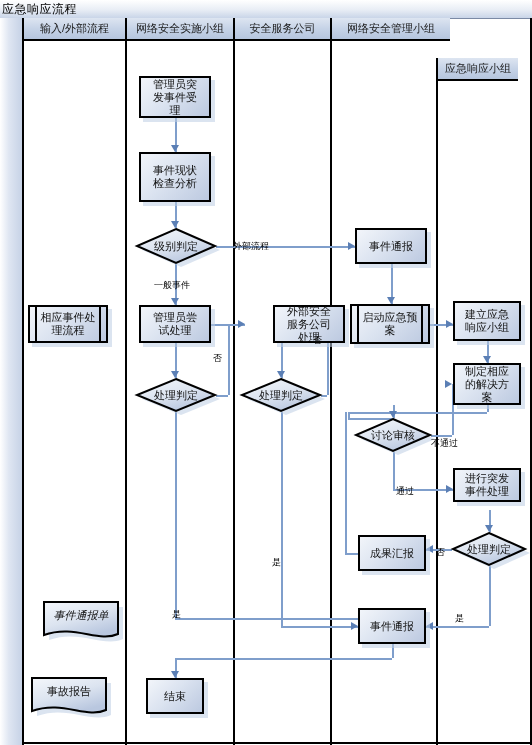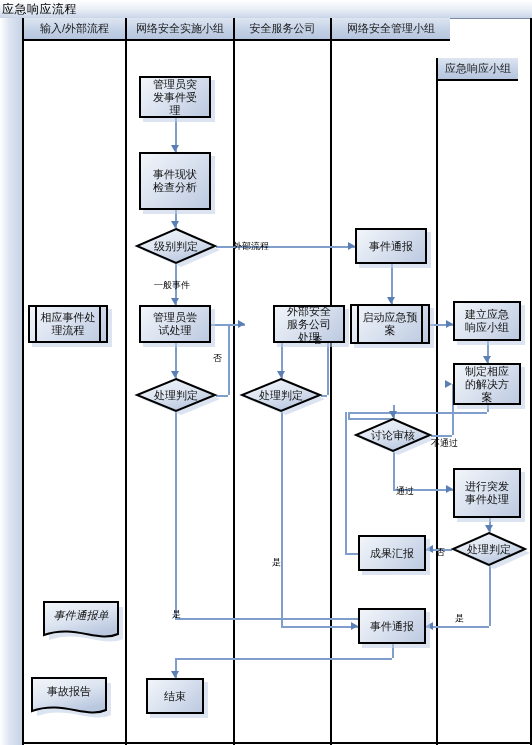--- a/index.html
+++ b/index.html
@@ -209,21 +209,21 @@
             </linearGradient>
           </defs>
           <path d="M2,2 L76,2 L76,34 C56.16,43 32.76,24 2,35 Z" transform="translate(5,5)" fill="rgba(190,205,228,.55)"></path>
           <path d="M2,2 L76,2 L76,34 C56.16,43 32.76,24 2,35 Z" fill="url(#og2)" stroke="#000000" stroke-width="2"></path>
         </svg>
         <span class="lbl">事故报告</span>
       </div>
       <div class="shape proc" style="left: 139px; top: 76px; width: 72px; height: 42px;">
         <span style="padding: 0px 7px;">管理员突发事件受理</span>
       </div>
-      <div class="shape proc" style="left: 139px; top: 152px; width: 72px; height: 58px;">
+      <div class="shape proc" style="left: 139px; top: 152px; width: 72px; height: 50px;">
         <span style="padding: 0px 7px;">事件现状检查分析</span>
       </div>
       <div class="shape dec" style="left: 136px; top: 228px; width: 80px; height: 36px; position: absolute;">
         <svg width="80" height="36" style="position: absolute; left: 0px; top: 0px; overflow: visible;">
           <polygon points="45,5 84,22 45,39 6,22" fill="rgba(190,205,228,.55)"></polygon>
           <defs>
             <linearGradient id="dg5" x1="0" y1="0" x2="0.6" y2="1">
               <stop offset="0%" stop-color="#f4f7fb"></stop>
               <stop offset="55%" stop-color="#dce4f0"></stop>
               <stop offset="100%" stop-color="#b9c7df"></stop>
@@ -295,21 +295,21 @@
       </div>
       <div class="shape proc" style="left: 358px; top: 608px; width: 68px; height: 36px;">
         <span style="padding: 0px 7px;">事件通报</span>
       </div>
       <div class="shape proc" style="left: 453px; top: 301px; width: 68px; height: 40px;">
         <span style="padding: 0px 7px;">建立应急响应小组</span>
       </div>
       <div class="shape proc" style="left: 453px; top: 363px; width: 68px; height: 42px;">
         <span style="padding: 0px 7px;">制定相应的解决方案</span>
       </div>
-      <div class="shape proc" style="left: 453px; top: 468px; width: 68px; height: 50px;">
+      <div class="shape proc" style="left: 453px; top: 468px; width: 68px; height: 34px;">
         <span style="padding: 0px 7px;">进行突发事件处理</span>
       </div>
       <div class="shape dec" style="left: 452px; top: 532px; width: 74px; height: 34px; position: absolute;">
         <svg width="74" height="34" style="position: absolute; left: 0px; top: 0px; overflow: visible;">
           <polygon points="42,5 78,21 42,37 6,21" fill="rgba(190,205,228,.55)"></polygon>
           <defs>
             <linearGradient id="dg19" x1="0" y1="0" x2="0.6" y2="1">
               <stop offset="0%" stop-color="#f4f7fb"></stop>
               <stop offset="55%" stop-color="#dce4f0"></stop>
               <stop offset="100%" stop-color="#b9c7df"></stop>

